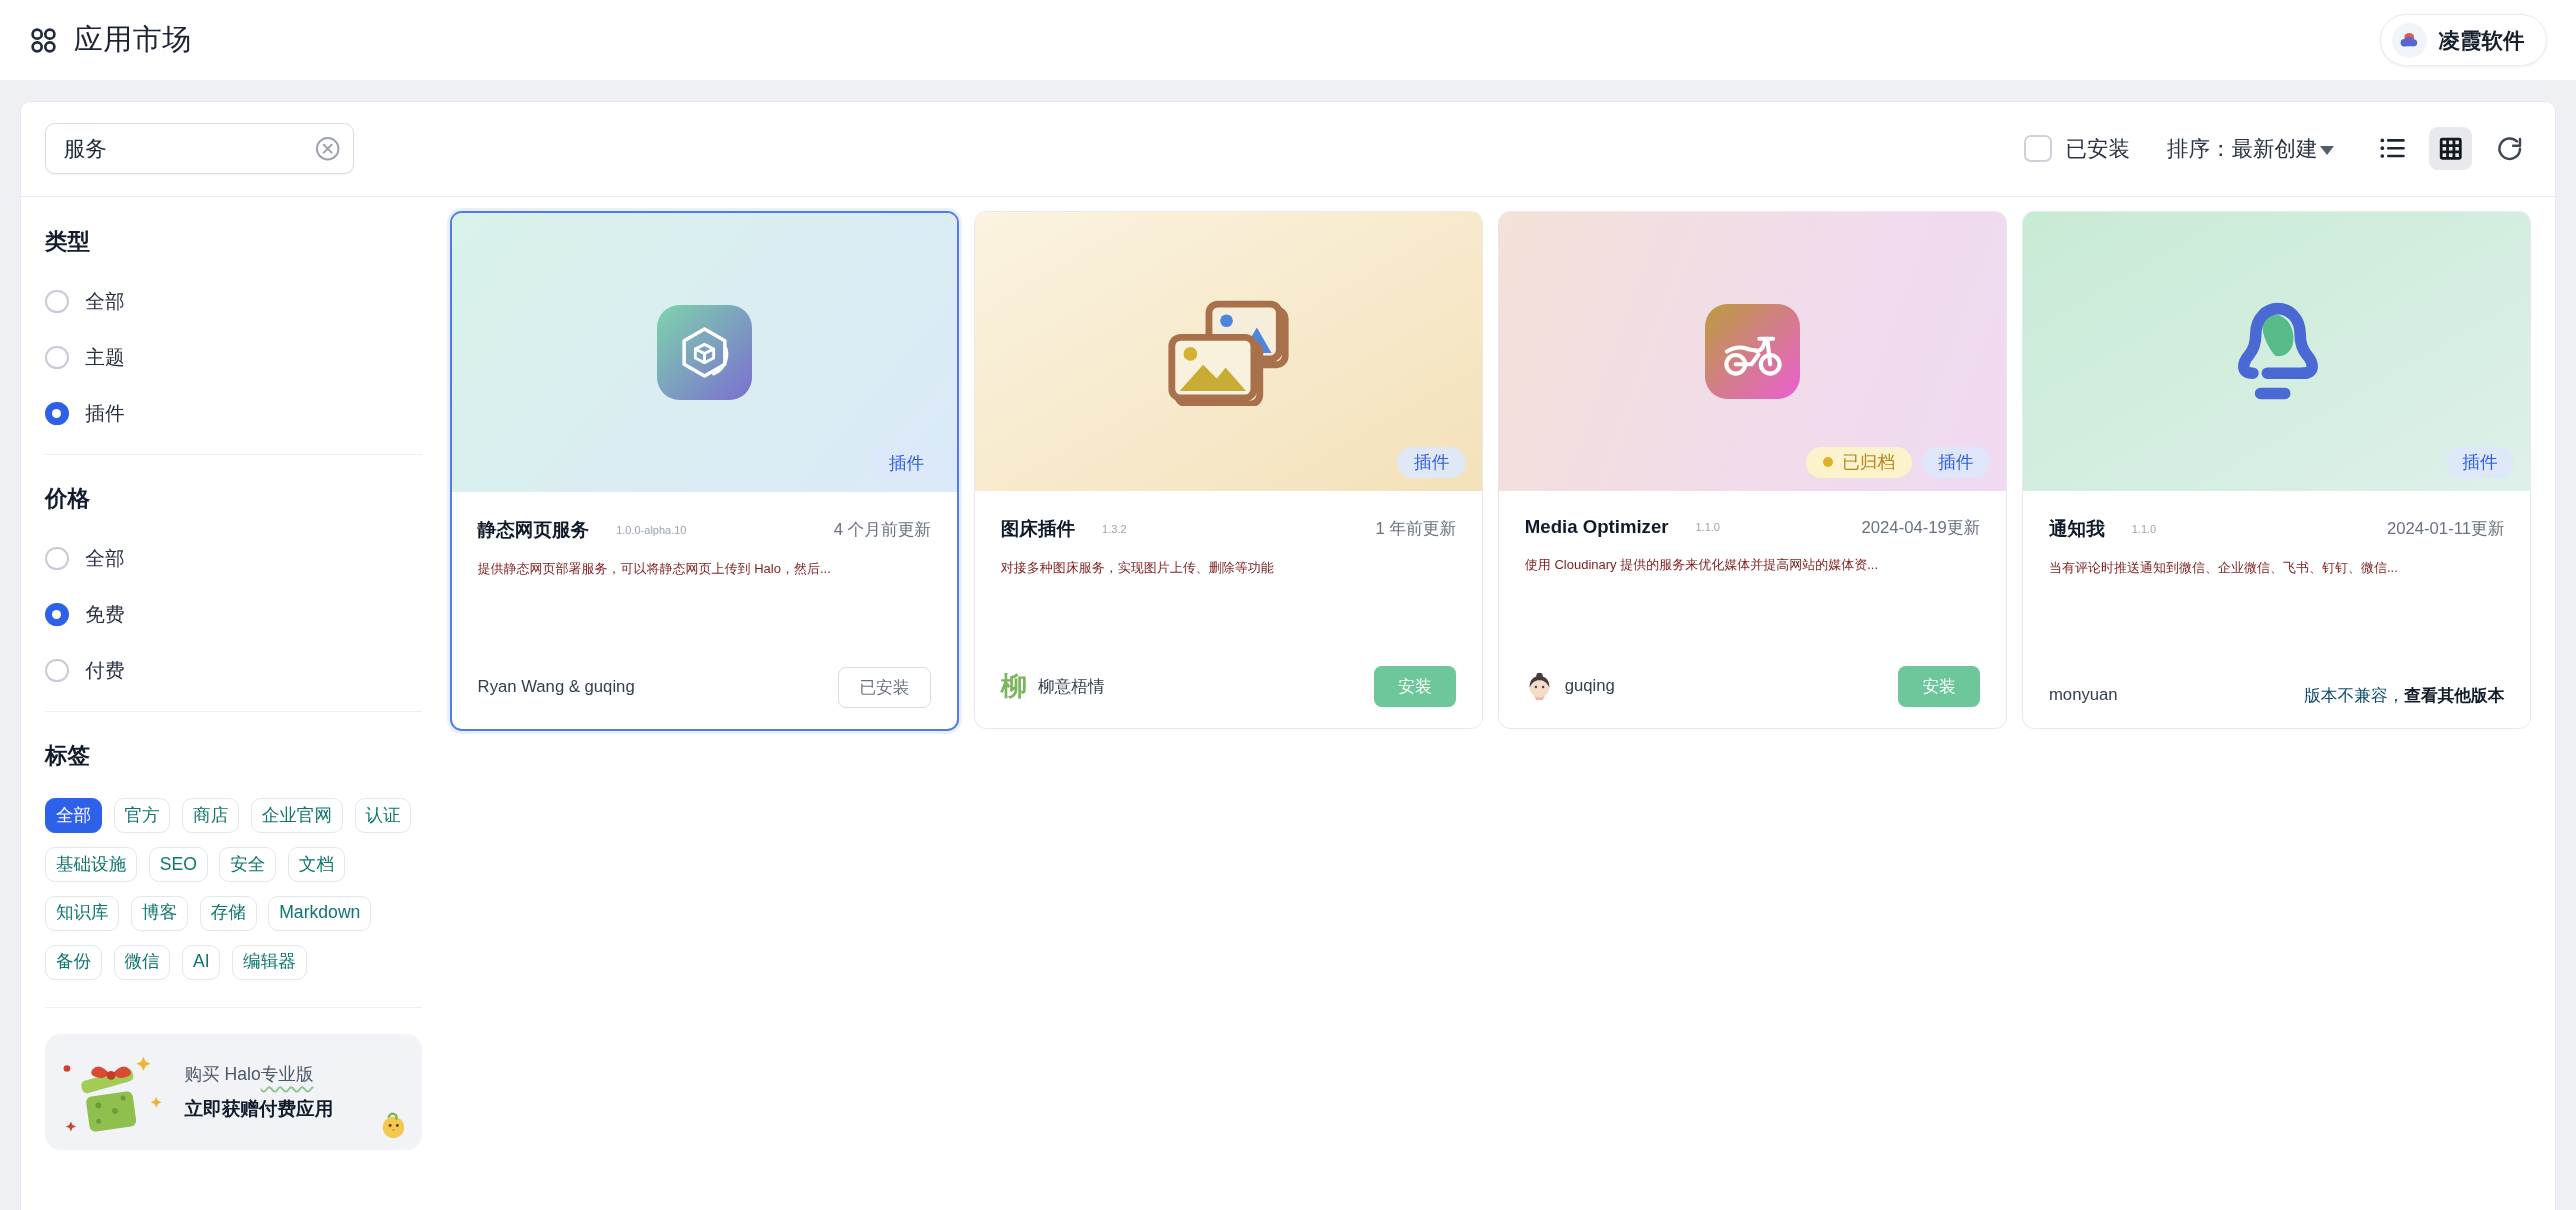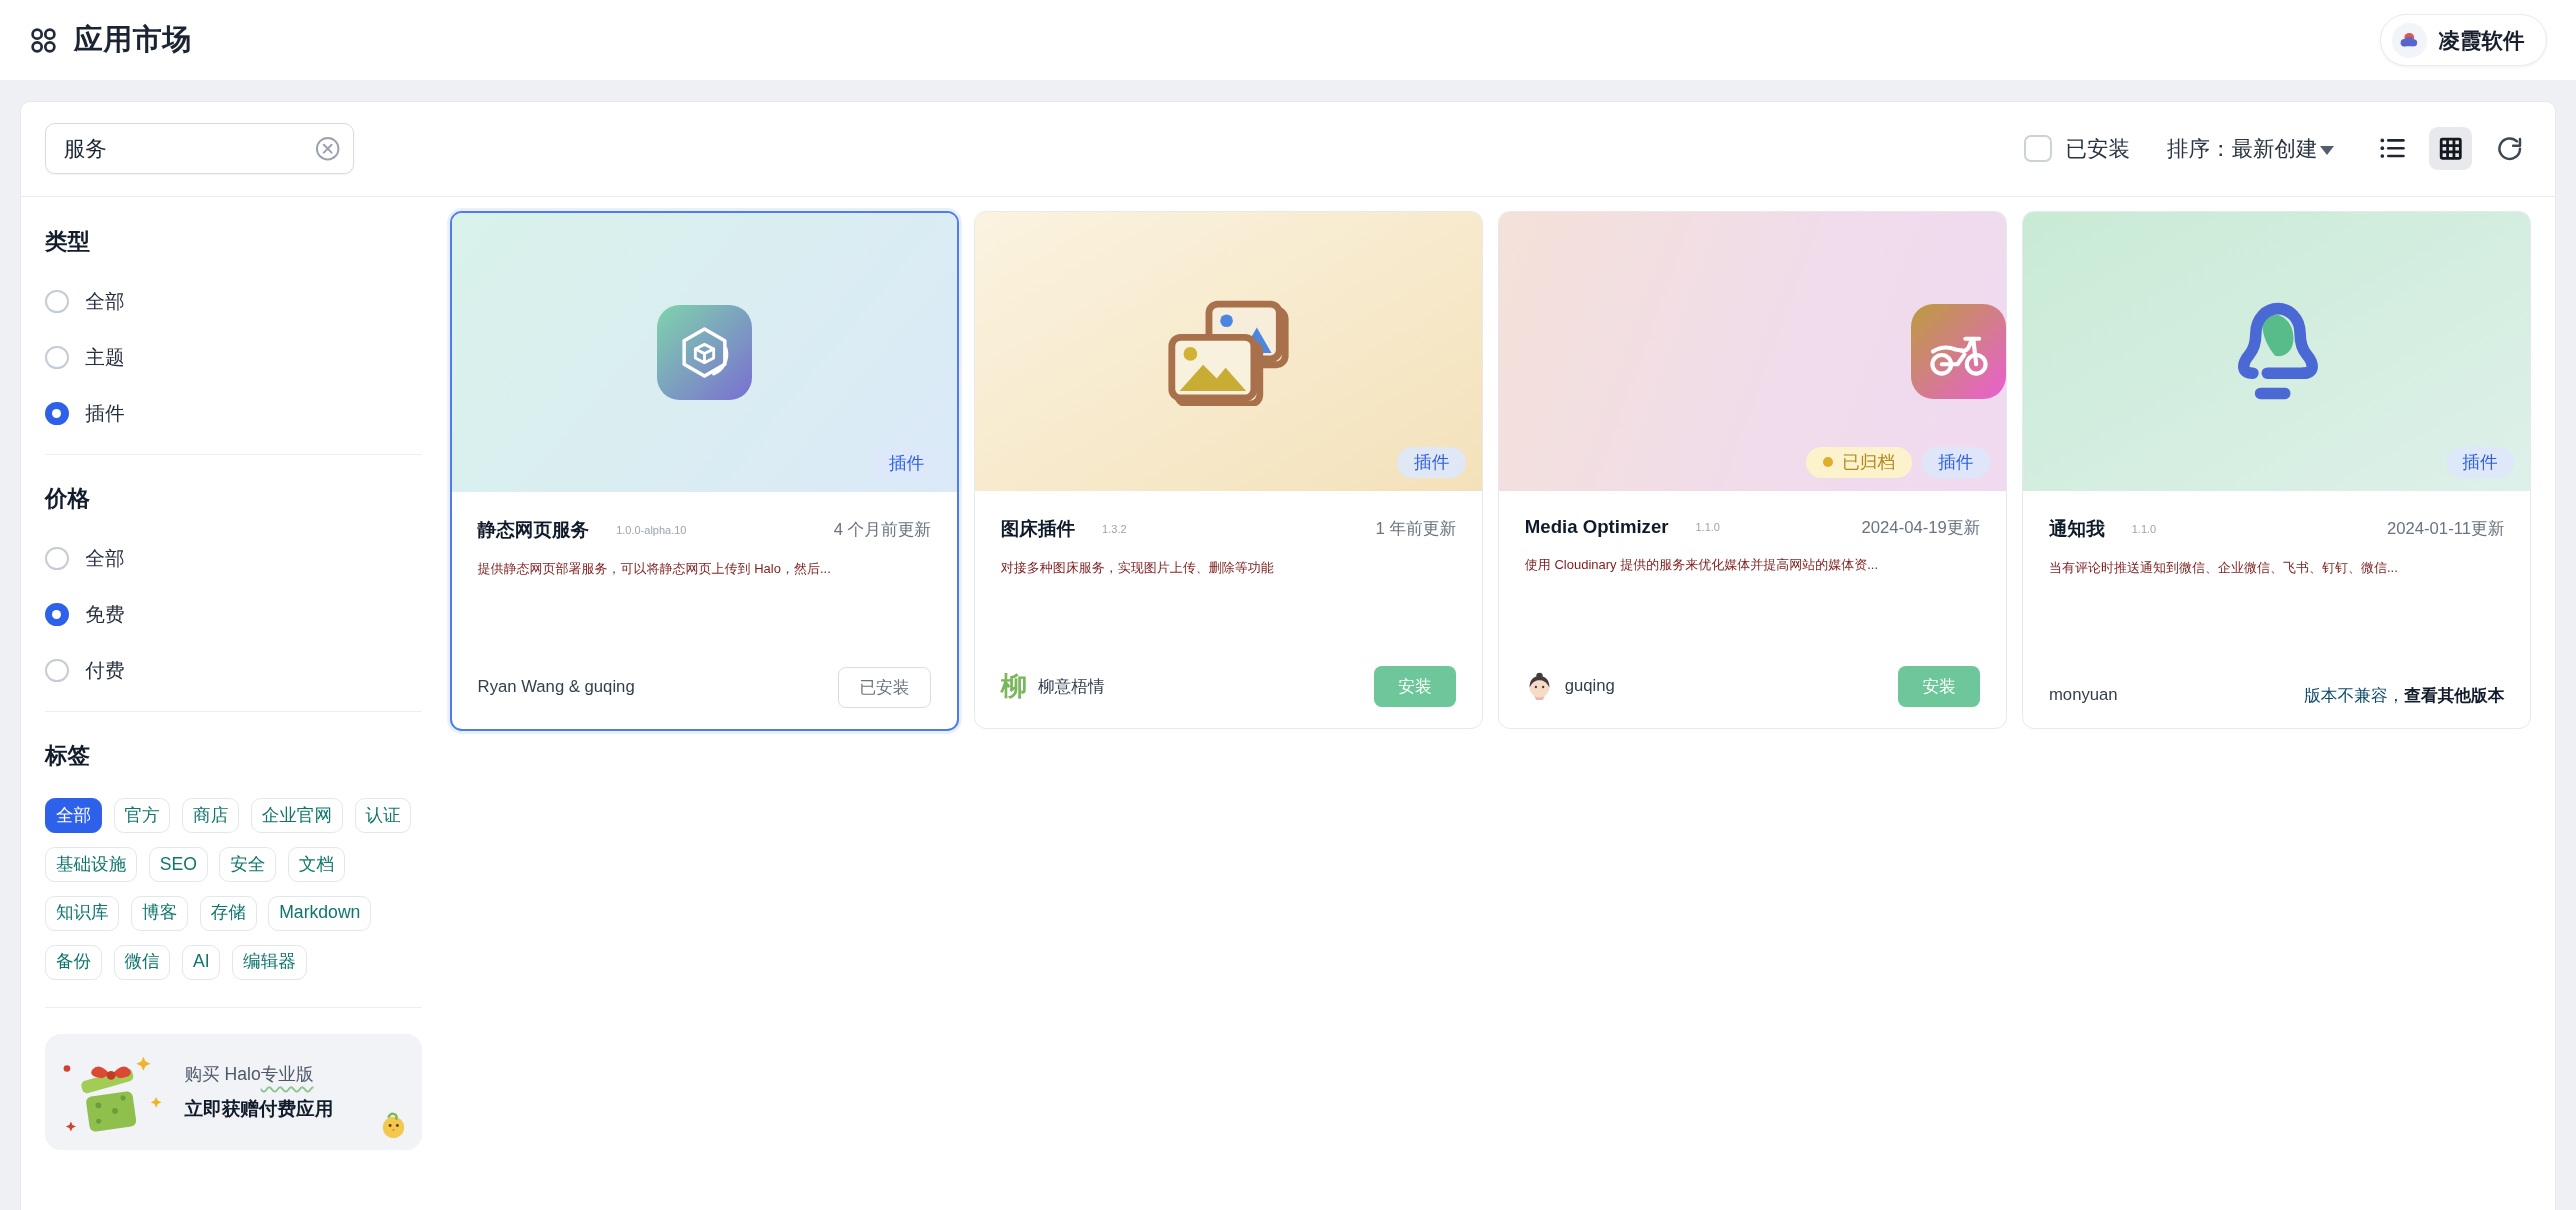--- a/index.html
+++ b/index.html
@@ -7,21 +7,21 @@
   body {
     font-family:"Liberation Sans","DejaVu Sans",sans-serif;
     background:#eef0f4; color:#1b2536;
   }
   
   .topbar {
     height:80px; background:#fff; display:flex; align-items:center;
     justify-content:space-between; padding:0 29px;
   }
   .topbar-left { display:flex; align-items:center; gap:15.7px; }
-  .page-title { font-size:29px; font-weight:700; color:#1c2434; letter-spacing:0.5px; }
+  .page-title { font-size:29px; font-weight:400; color:#1c2434; letter-spacing:0.5px; }
   .vendor-pill {
     display:flex; align-items:center; gap:11.8px; background:#fff;
     border:1px solid #e9ebf0; border-radius:978px; padding:7.8px 21.5px 7.8px 10.8px;
     box-shadow:0 1px 2.9px rgba(20,30,60,.07); cursor:pointer;
   }
   .vendor-logo { width:35px; height:35px; border-radius:50%; background:#f1f4f9;
     display:flex; align-items:center; justify-content:center; }
   .vendor-name { font-size:21.5px; font-weight:700; color:#18202e; }
 
   
@@ -77,21 +77,21 @@
   .chick { position:absolute; right:11.8px; bottom:9.8px; }
 
   
   .main-area { flex:1; padding:14.7px 24.5px 0 25.5px; }
   .cards-grid { display:grid; grid-template-columns:repeat(4,1fr); gap:15.7px; align-items:start; }
   .card { background:#fff; border:1px solid #e6e8ed; border-radius:11.8px; overflow:hidden; cursor:pointer; }
   .card.selected { border:2px solid #4e7ce9; box-shadow:0 0 0 2.9px rgba(78,124,233,.12); }
   .banner { height:279px; position:relative; display:flex; align-items:center; justify-content:center; }
   .banner-1 { background:linear-gradient(130deg,#d9f2ea 0%,#dbe9f8 100%); }
   .banner-2 { background:linear-gradient(150deg,#fbf3e0 0%,#f3e1ba 100%); }
-  .banner-3 { background:linear-gradient(110deg,#f4e1d8 0%,#f0dcea 55%,#efdaf1 100%);justify-content:flex-end; }
+  .banner-3 { background:linear-gradient(110deg,#f4e1d8 0%,#f0dcea 55%,#efdaf1 100%); }
   .banner-4 { background:linear-gradient(150deg,#c8ebd5 0%,#def0ea 100%); }
   .app-tile { width:95px; height:95px; border-radius:22.5px; display:flex; align-items:center; justify-content:center; }
   .tile-1 { background:linear-gradient(135deg,#7fd3ac 0%,#7a6fd1 100%); }
   .tile-3 { background:linear-gradient(135deg,#bb9c3e 0%,#ea5fd2 100%); }
   .badge-row { position:absolute; right:15.7px; bottom:13.7px; display:flex; gap:9.8px; }
   .badge { height:31px; display:flex; align-items:center; padding:0 16.7px; border-radius:978px; font-size:17.6px; }
   .badge-plugin { background:rgba(221,231,250,.92); color:#2d5fe3; }
   .badge-archived { background:#fcf3cd; color:#b2871f; gap:8.8px; }
   .badge-archived::before { content:""; width:10.8px; height:10.8px; border-radius:50%; background:#dfaf2b; }
   .card-body { height:237px; padding:24.5px 25.5px 21.5px; display:flex; flex-direction:column; }

